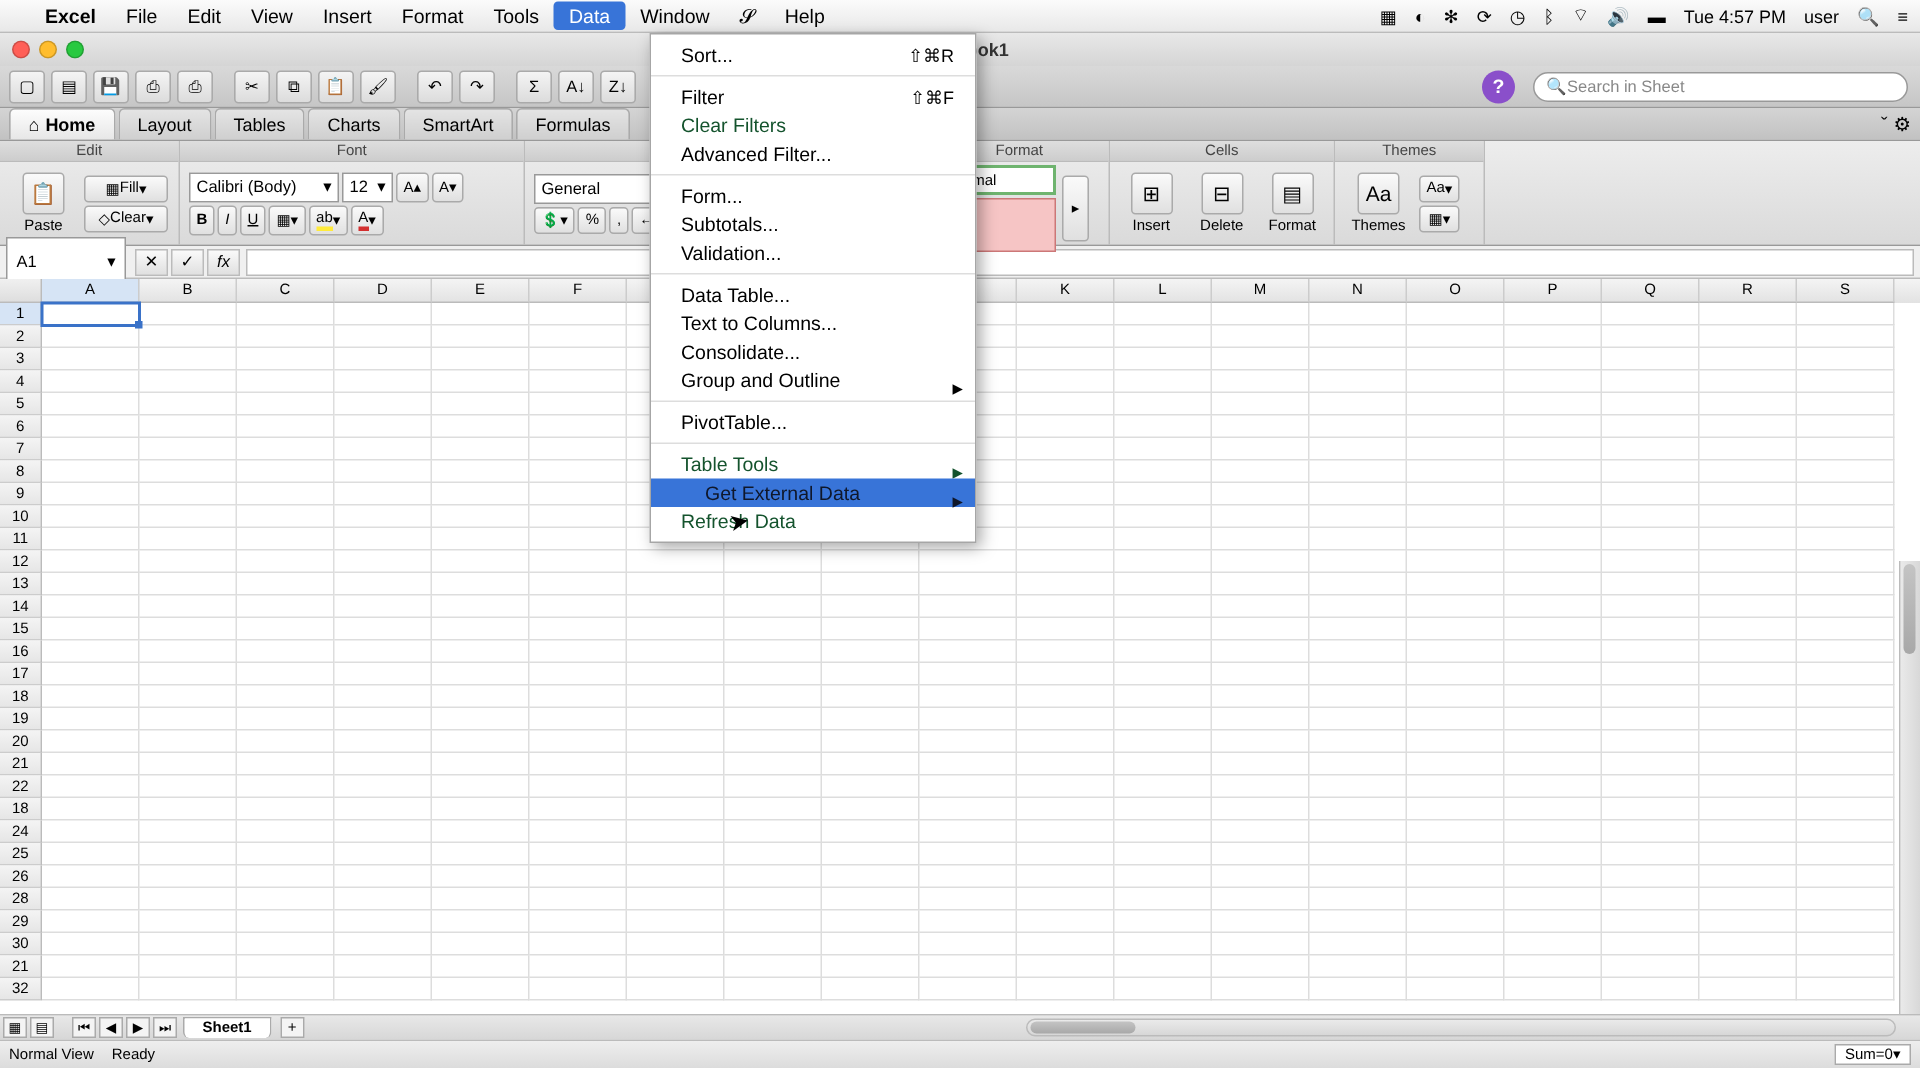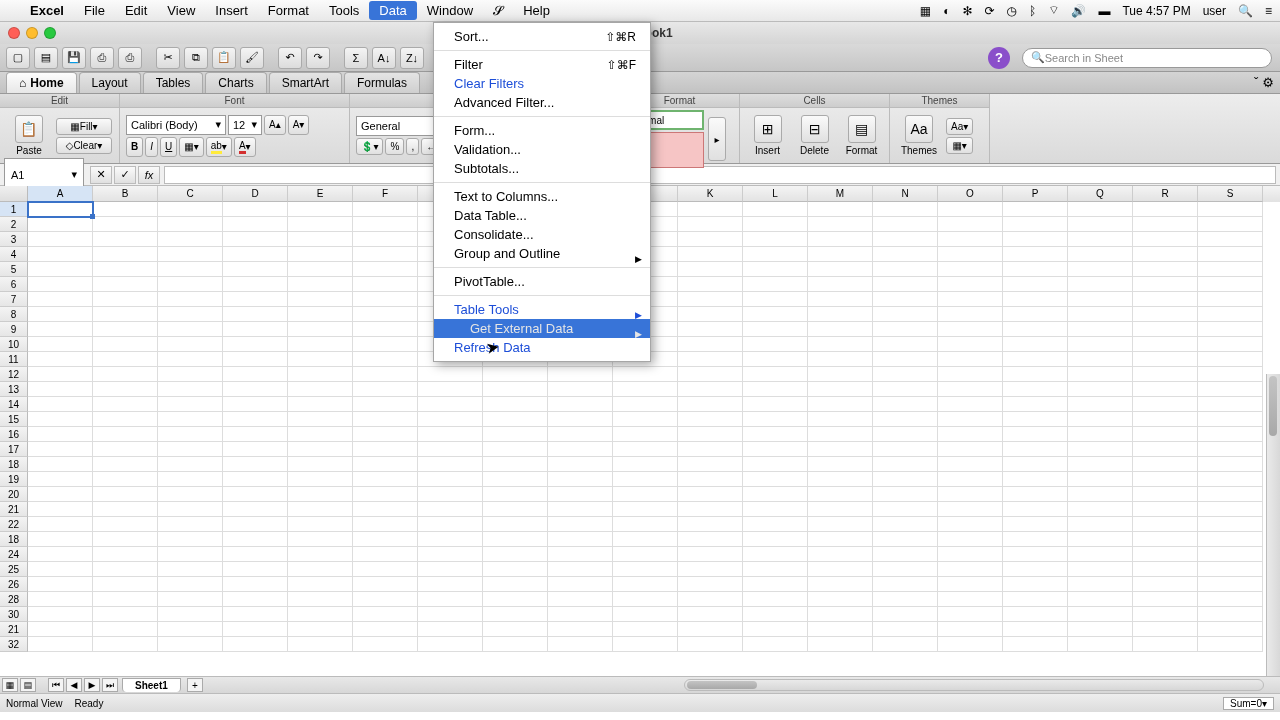--- a/index.html
+++ b/index.html
@@ -76,22 +76,22 @@
 .sheet-scroll .thumb { position:absolute; left:2px; top:1px; width:70px; height:8px; background: linear-gradient(#c4c4c4,#a8a8a8); border-radius:4px; }
 
 
 .status { height: 18px; background: linear-gradient(#eeeeee,#dcdcdc); display: flex; align-items: center; font-size: 10px; padding: 0 6px; gap: 12px; }
 .status .right { margin-left: auto; display: flex; gap: 8px; }
 .status .sel { border: 1px solid #aaa; background: #fff; padding: 0 6px; display: flex; align-items: center; }
 
 
 .menu { position: absolute; left: 416px; top: 22px; width: 218px; background: #fff; border: 1px solid #a6a6a6; box-shadow: 3px 3px 10px rgba(0,0,0,.35); font-size: 13px; padding: 4px 0; z-index: 100; margin-left: 17px; }
 .mrow { display: flex; align-items: center; padding: 1px 14px 1px 20px; height: 19px; position: relative; }
-.mrow.disabled { color: #1d4ed8; }
-.mrow.hl { background: #3874d8; color: #e5e5e5; padding-left: 36px; }
+.mrow.disabled { color: #14532d; }
+.mrow.hl { background: #3874d8; color: #0f172a; padding-left: 36px; }
 .mrow .shortcut { margin-left: auto; font-size: 12px; }
 .mrow .sub::after { content:"▶"; font-size: 9px; position: absolute; right: 8px; }
 .msep { height: 1px; background: #ddd; margin: 4px 0; }
 
 .cursor { position: absolute; left: 486px; top: 338px; font-size: 16px; z-index: 200; color: #000; transform: rotate(-10deg); }
 .vscroll { position: absolute; right: 0; top: 188px; width: 14px; height: 490px; background: linear-gradient(90deg,#eaeaea,#d8d8d8); border-left: 1px solid #bbb; }
 .vscroll .thumb { position:absolute; top:2px; left:2px; width:8px; height:60px; background: linear-gradient(#c4c4c4,#a8a8a8); border-radius:4px; }
 </style>
 </head>
 <body>
@@ -893,20 +893,42 @@
         <div class="cell"></div>
         <div class="cell"></div>
         <div class="cell"></div>
         <div class="cell"></div>
         <div class="cell"></div>
         <div class="cell"></div>
         <div class="cell"></div>
         <div class="cell"></div>
       </div>
       <div class="row">
+        <div class="rowhdr">29</div>
+        <div class="cell"></div>
+        <div class="cell"></div>
+        <div class="cell"></div>
+        <div class="cell"></div>
+        <div class="cell"></div>
+        <div class="cell"></div>
+        <div class="cell"></div>
+        <div class="cell"></div>
+        <div class="cell"></div>
+        <div class="cell"></div>
+        <div class="cell"></div>
+        <div class="cell"></div>
+        <div class="cell"></div>
+        <div class="cell"></div>
+        <div class="cell"></div>
+        <div class="cell"></div>
+        <div class="cell"></div>
+        <div class="cell"></div>
+        <div class="cell"></div>
+      </div>
+      <div class="row">
         <div class="rowhdr">30</div>
         <div class="cell"></div>
         <div class="cell"></div>
         <div class="cell"></div>
         <div class="cell"></div>
         <div class="cell"></div>
         <div class="cell"></div>
         <div class="cell"></div>
         <div class="cell"></div>
         <div class="cell"></div>
@@ -1011,31 +1033,31 @@
       <span>Clear Filters</span>
     </div>
     <div class="mrow">
       <span>Advanced Filter...</span>
     </div>
     <div class="msep"></div>
     <div class="mrow">
       <span>Form...</span>
     </div>
     <div class="mrow">
+      <span>Subtotals...</span>
+    </div>
+    <div class="mrow">
       <span>Validation...</span>
-    </div>
-    <div class="mrow">
-      <span>Subtotals...</span>
     </div>
     <div class="msep"></div>
     <div class="mrow">
+      <span>Data Table...</span>
+    </div>
+    <div class="mrow">
       <span>Text to Columns...</span>
-    </div>
-    <div class="mrow">
-      <span>Data Table...</span>
     </div>
     <div class="mrow">
       <span>Consolidate...</span>
     </div>
     <div class="mrow">
       <span>Group and Outline</span>
       <span class="sub"></span>
     </div>
     <div class="msep"></div>
     <div class="mrow">

